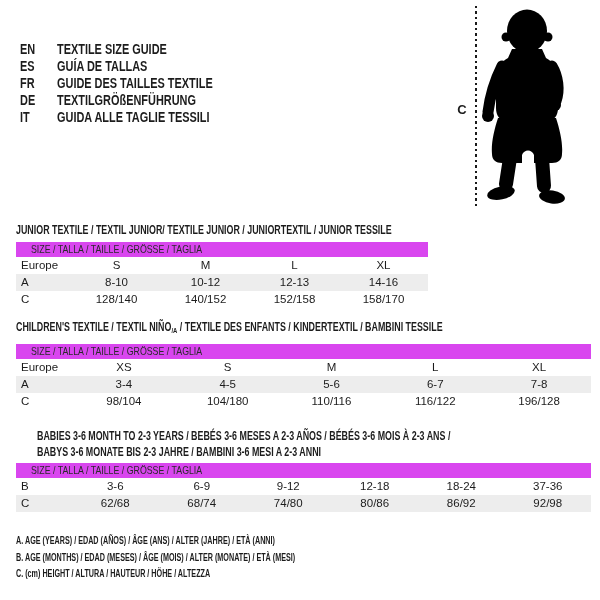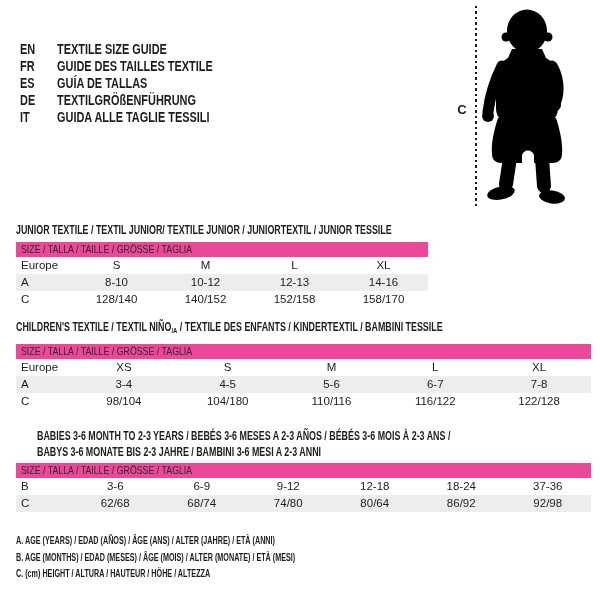--- a/index.html
+++ b/index.html
@@ -26,21 +26,21 @@
   .t1title{top:223px;}
   .t2title{top:320px;}
   .t3title{top:428px;height:32px;margin-left:21px;}
   .t3title .tline{height:16px;line-height:16px;}
   .sub{font-size:8px;vertical-align:-2px;}
   
   .sizetable{position:absolute;left:16px;}
   .tblw1{top:242px;width:412px;}
   .tblw2{top:344px;width:575px;}
   .tblw3{top:463px;width:575px;}
-  .thead{height:15px;line-height:15px;background:#ec4899;padding-left:5px;
+  .thead{height:15px;line-height:15px;background:#d946ef;padding-left:15px;
     font-size:11px;color:#2a2a2a;white-space:nowrap;}
   .condH{display:inline-block;transform:scaleX(.8);transform-origin:0 50%;white-space:nowrap;}
   .trow{display:flex;height:17px;line-height:17px;font-size:11.5px;}
   .trow.shaded{background:#ededed;}
   .tcell{flex:1;text-align:center;white-space:nowrap;}
   .tcell.label{flex:0 0 51px;text-align:left;padding-left:5px;}
   
   .footnotes{position:absolute;left:16px;top:533px;}
   .fline{height:16.5px;line-height:16.5px;font-weight:bold;font-size:10px;white-space:nowrap;}
   .condF{display:inline-block;transform:scaleX(.72);transform-origin:0 50%;white-space:nowrap;}
@@ -49,26 +49,26 @@
 <body>
 
 <div class="page">
 
   <header class="lang-block">
     <div class="lang-row">
       <span class="lang-code">EN</span>
       <span class="lang-label">TEXTILE SIZE GUIDE</span>
     </div>
     <div class="lang-row">
+      <span class="lang-code">ES</span>
+      <span class="lang-label">GUÍA DE TALLAS</span>
+    </div>
+    <div class="lang-row">
       <span class="lang-code">FR</span>
       <span class="lang-label">GUIDE DES TAILLES TEXTILE</span>
-    </div>
-    <div class="lang-row">
-      <span class="lang-code">ES</span>
-      <span class="lang-label">GUÍA DE TALLAS</span>
     </div>
     <div class="lang-row">
       <span class="lang-code">DE</span>
       <span class="lang-label">TEXTILGRÖßENFÜHRUNG</span>
     </div>
     <div class="lang-row">
       <span class="lang-code">IT</span>
       <span class="lang-label">GUIDA ALLE TAGLIE TESSILI</span>
     </div>
   </header>
@@ -154,21 +154,21 @@
           <div class="tcell">5-6</div>
           <div class="tcell">6-7</div>
           <div class="tcell">7-8</div>
         </div>
         <div class="trow">
           <div class="tcell label">C</div>
           <div class="tcell">98/104</div>
           <div class="tcell">104/180</div>
           <div class="tcell">110/116</div>
           <div class="tcell">116/122</div>
-          <div class="tcell">122/128</div>
+          <div class="tcell">196/128</div>
         </div>
       </div>
   </div>
 
   <div class="title t3title">
     <div class="tline"><span class="condT">BABIES 3-6 MONTH TO 2-3 YEARS / BEBÉS 3-6 MESES A 2-3 AÑOS / BÉBÉS 3-6 MOIS À 2-3 ANS /</span></div>
     <div class="tline"><span class="condT">BABYS 3-6 MONATE BIS 2-3 JAHRE / BAMBINI 3-6 MESI A 2-3 ANNI</span></div>
   </div>
   <div class="sizetable tblw3">
     <div class="thead">
@@ -182,21 +182,21 @@
           <div class="tcell">9-12</div>
           <div class="tcell">12-18</div>
           <div class="tcell">18-24</div>
           <div class="tcell">37-36</div>
         </div>
         <div class="trow shaded">
           <div class="tcell label">C</div>
           <div class="tcell">62/68</div>
           <div class="tcell">68/74</div>
           <div class="tcell">74/80</div>
-          <div class="tcell">80/64</div>
+          <div class="tcell">80/86</div>
           <div class="tcell">86/92</div>
           <div class="tcell">92/98</div>
         </div>
       </div>
   </div>
 
   <div class="footnotes">
     <div class="fline"><span class="condF">A. AGE (YEARS) / EDAD (AÑOS) / ÂGE (ANS) / ALTER (JAHRE) / ETÀ (ANNI)</span></div>
     <div class="fline"><span class="condF">B. AGE (MONTHS) / EDAD (MESES) / ÂGE (MOIS) / ALTER (MONATE) / ETÀ (MESI)</span></div>
     <div class="fline"><span class="condF">C. (cm) HEIGHT / ALTURA / HAUTEUR / HÖHE / ALTEZZA</span></div>

